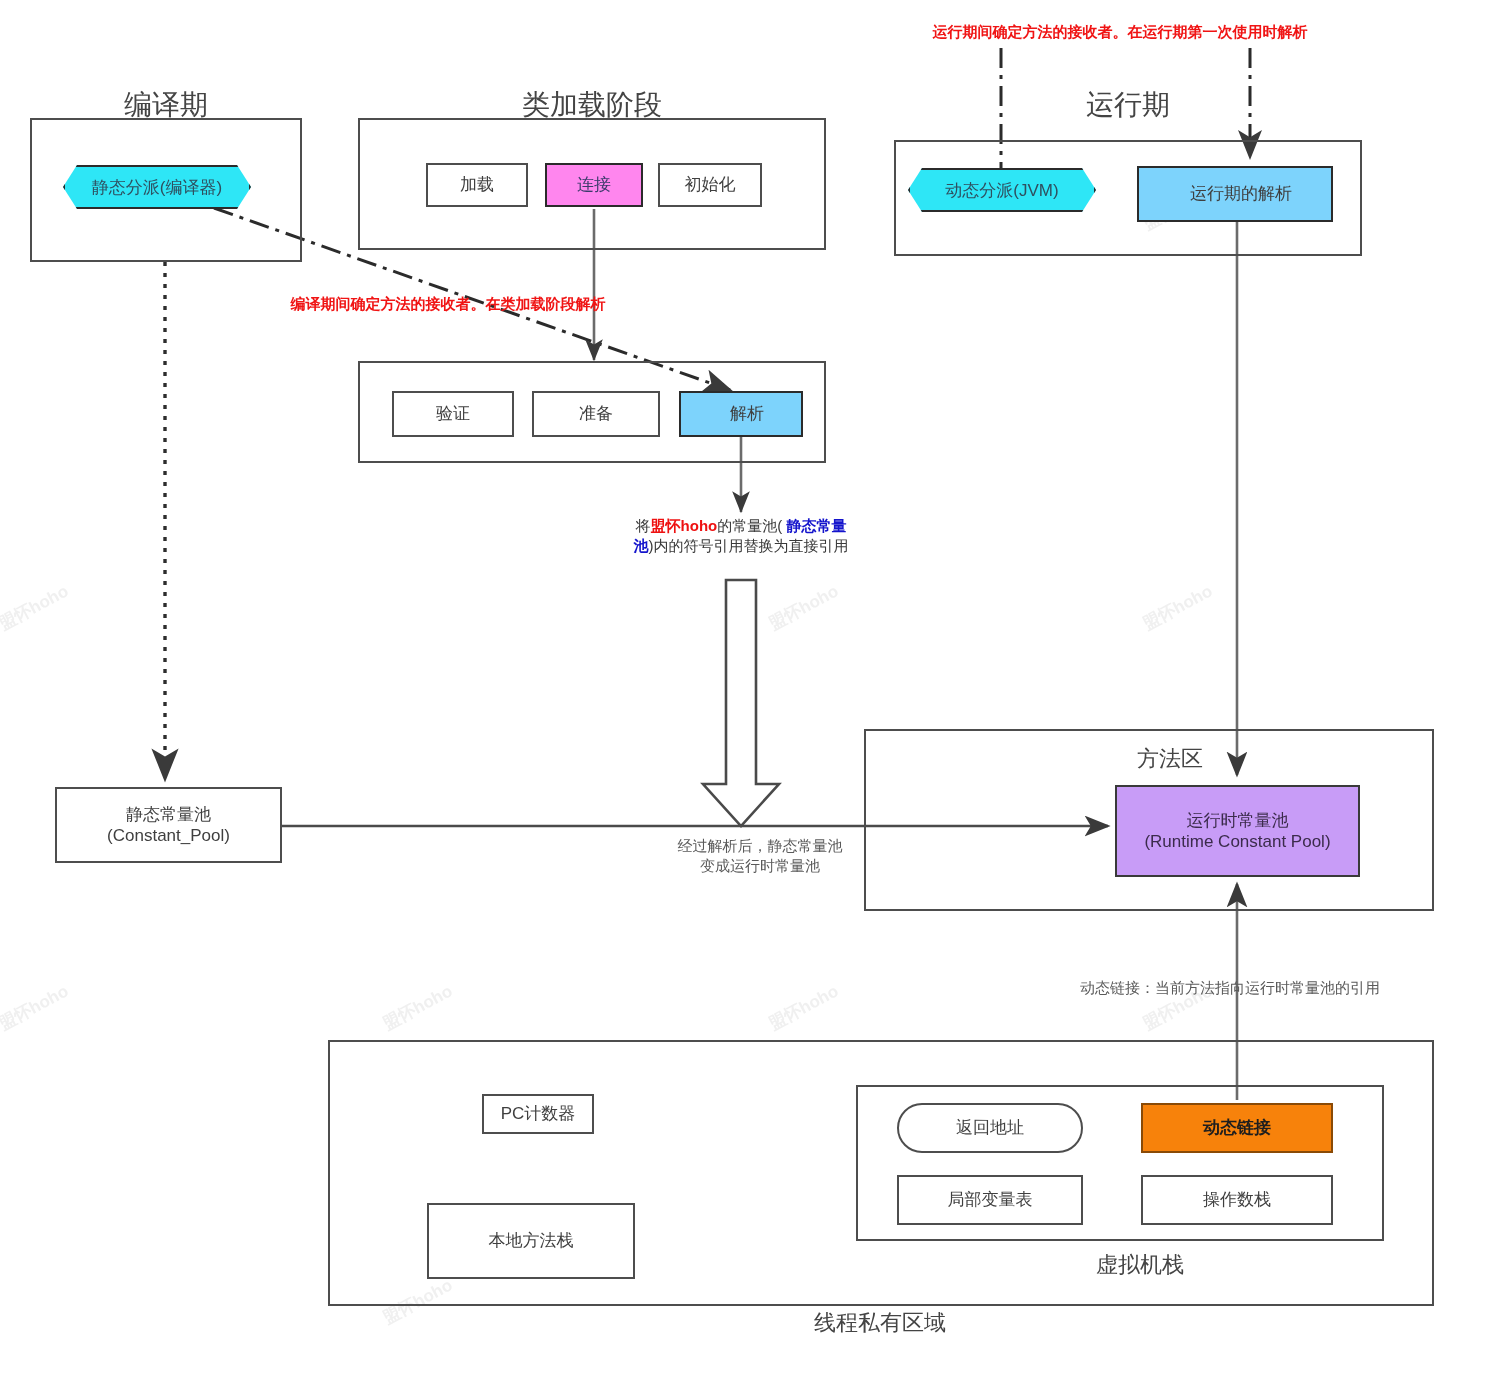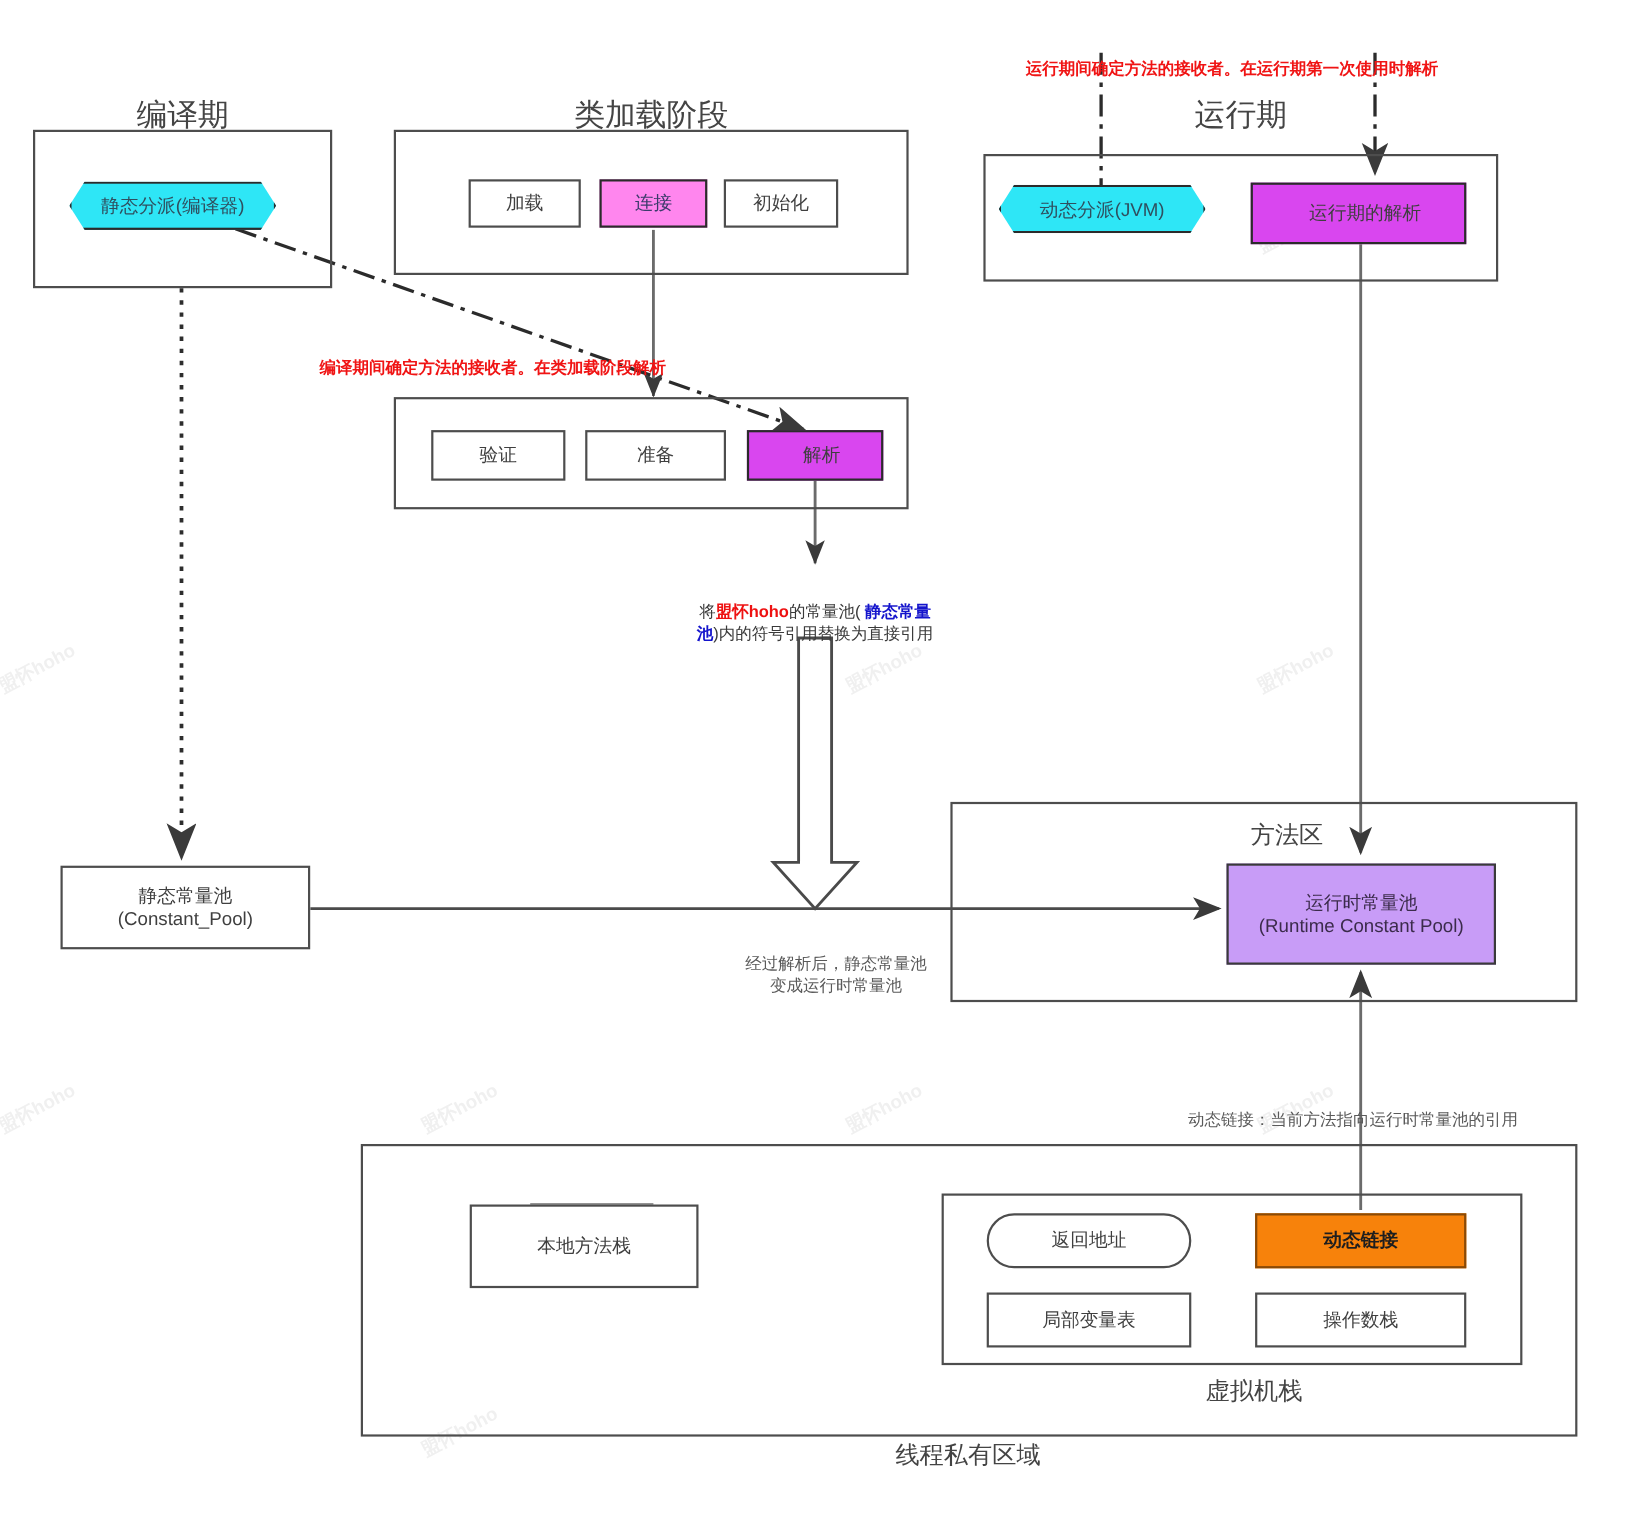--- a/index.html
+++ b/index.html
@@ -16,31 +16,31 @@
   .wm{position:absolute;color:#f0f0f0;font-size:17px;font-weight:bold;
       transform:rotate(-28deg);user-select:none;white-space:nowrap;}
 
   .node{position:absolute;box-sizing:border-box;display:flex;align-items:center;
         justify-content:center;text-align:center;line-height:1.25;}
   .grp{border:2px solid #4d4d4d;background:transparent;}
   .bx{border:2px solid #4d4d4d;background:#ffffff;font-size:17px;color:#3f3f3f;}
   .hdr{font-size:28px;color:#444;background:transparent;}
   .sublabel{font-size:22px;color:#444;background:transparent;}
 
-  .bx.green{background:#d946ef;border-color:#2b2b2b;padding-left:12px;}
+  .bx.green{background:#7dd3fc;border-color:#2b2b2b;padding-left:12px;}
   .bx.magenta{background:#ff86ee;border-color:#2b2b2b;color:#3b3b6b;}
   .bx.purple{background:#c89cf7;border-color:#3a3a3a;color:#3b2b4b;font-size:17px;}
   .bx.orange{background:#f7820b;border-color:#8a4a06;color:#1e1e1e;font-weight:bold;}
 
   .hex{position:absolute;box-sizing:border-box;display:flex;align-items:center;
        justify-content:center;text-align:center;font-size:17px;color:#2f4f5f;
        background:#2ee6f6;border:2px solid #2b2b2b;
        clip-path:polygon(14px 0,calc(100% - 14px) 0,100% 50%,calc(100% - 14px) 100%,14px 100%,0 50%);}
 
-  .ann{position:absolute;text-align:center;line-height:1.35;margin-top:31px;}
+  .ann{position:absolute;text-align:center;line-height:1.35;}
   .ann.red{color:#f01414;font-size:15px;font-weight:bold;}
   .ann.grey{color:#5a5a5a;font-size:15px;}
   .ann.mix{font-size:15px;color:#3a3a3a;}
   .ann.mix .r{color:#ee1111;font-weight:bold;}
   .ann.mix .b{color:#1414cc;font-weight:bold;}
 </style>
 </head>
 <body>
 
 <div id="stage">
@@ -130,21 +130,21 @@
   <div class="node sublabel" style="left:1100px;top:746px;width:140px;height:26px;">方法区</div>
   <div class="node bx purple" style="left:1115px;top:785px;width:245px;height:92px;flex-direction:column;">
     <div>运行时常量池</div>
     <div>(Runtime Constant Pool)</div>
   </div>
 
   <div class="node grp" style="left:328px;top:1040px;width:1106px;height:266px;"></div>
   <div class="node sublabel" style="left:760px;top:1310px;width:240px;height:26px;">线程私有区域</div>
 
   <div class="node bx" style="left:482px;top:1094px;width:112px;height:40px;">PC计数器</div>
-  <div class="node bx" style="left:427px;top:1095px;width:208px;height:76px;">本地方法栈</div>
+  <div class="node bx" style="left:427px;top:1203px;width:208px;height:76px;">本地方法栈</div>
 
   <div class="node grp" style="left:856px;top:1085px;width:528px;height:156px;"></div>
   <div class="node sublabel" style="left:1060px;top:1252px;width:160px;height:26px;">虚拟机栈</div>
 
   <div class="node bx" style="left:897px;top:1103px;width:186px;height:50px;border-radius:25px;">返回地址</div>
   <div class="node bx orange" style="left:1141px;top:1103px;width:192px;height:50px;">动态链接</div>
   <div class="node bx" style="left:897px;top:1175px;width:186px;height:50px;">局部变量表</div>
   <div class="node bx" style="left:1141px;top:1175px;width:192px;height:50px;">操作数栈</div>
 
 </div>

